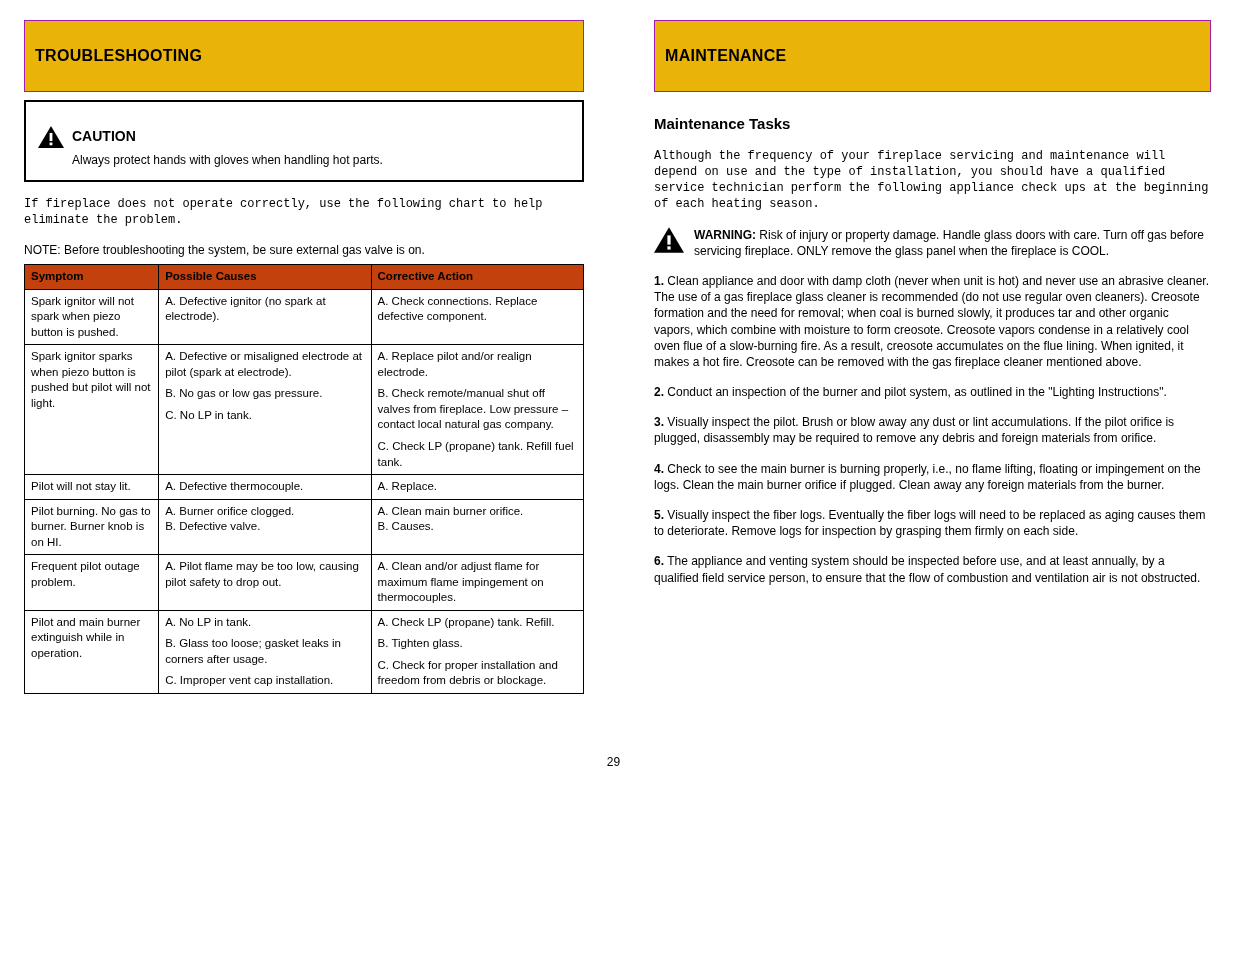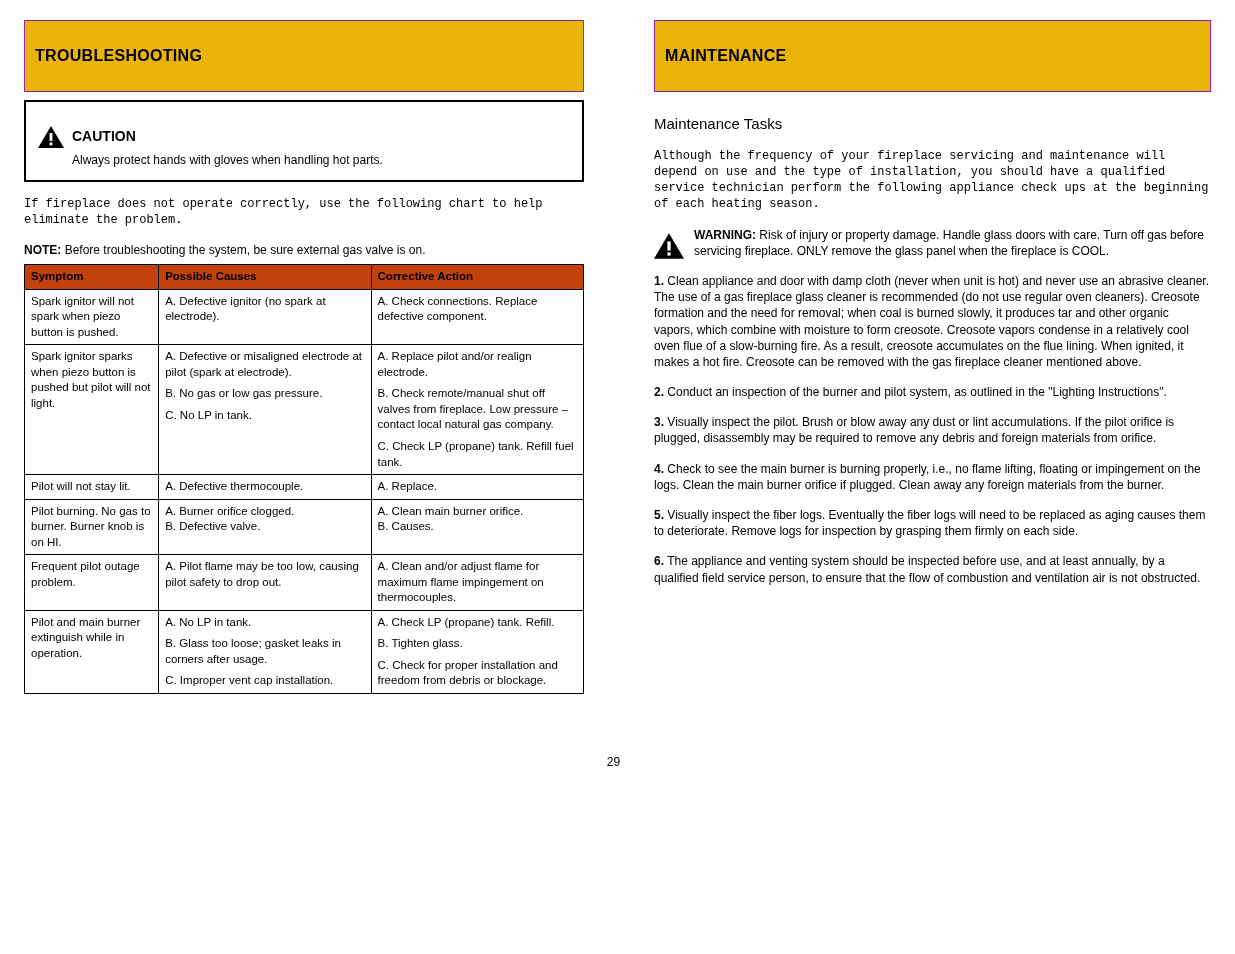--- a/index.html
+++ b/index.html
@@ -32,21 +32,21 @@
   .warn-box {
     border: 2px solid #000;
     margin-top: 8px;
     padding: 24px 12px 12px 12px;
   }
   .warn-head { display: flex; align-items: center; gap: 8px; font-weight: bold; font-size: 14px; }
   .warn-text { margin-top: 4px; padding-left: 34px; }
 
   .para { margin: 14px 0; font-family: Liberation Mono, monospace; }
   .note-line { margin: 10px 0 6px 0; }
-  .note-line b { font-weight: bold; }
+  .note-line b { font-weight: normal; }
 
   table.main {
     border-collapse: collapse;
     width: 100%;
     margin-top: 6px;
     font-size: 11.5px;
   }
   table.main th, table.main td {
     border-bottom: 1px solid #000;
     border-right: 1px solid #000;
@@ -59,22 +59,22 @@
   table.main tr:last-child td { border-bottom: none; }
   table.main th {
     background: #c2410c;
     font-weight: bold;
     border: 1px solid #000;
   }
   .col-a { width: 24%; }
   .col-b { width: 38%; }
   .col-c { width: 38%; }
 
-  .right-head { font-weight: normal; font-size: 15px; margin-top: 22px; }
-  .warn-inline { display:flex; gap:10px; align-items:flex-end; margin-top:10px; }
+  .right-head { font-weight: bold; font-size: 15px; margin-top: 22px; }
+  .warn-inline { display:flex; gap:10px; align-items:flex-start; margin-top:10px; }
   .warn-inline .txt { flex:1; }
   .step { margin: 14px 0; }
   .bold { font-weight: bold; }
 
   .page-num { text-align: center; font-size: 12px; margin-top: 60px; padding-right: 8px; }
 
   svg.tri { display:block; }
 </style>
 </head>
 <body>

